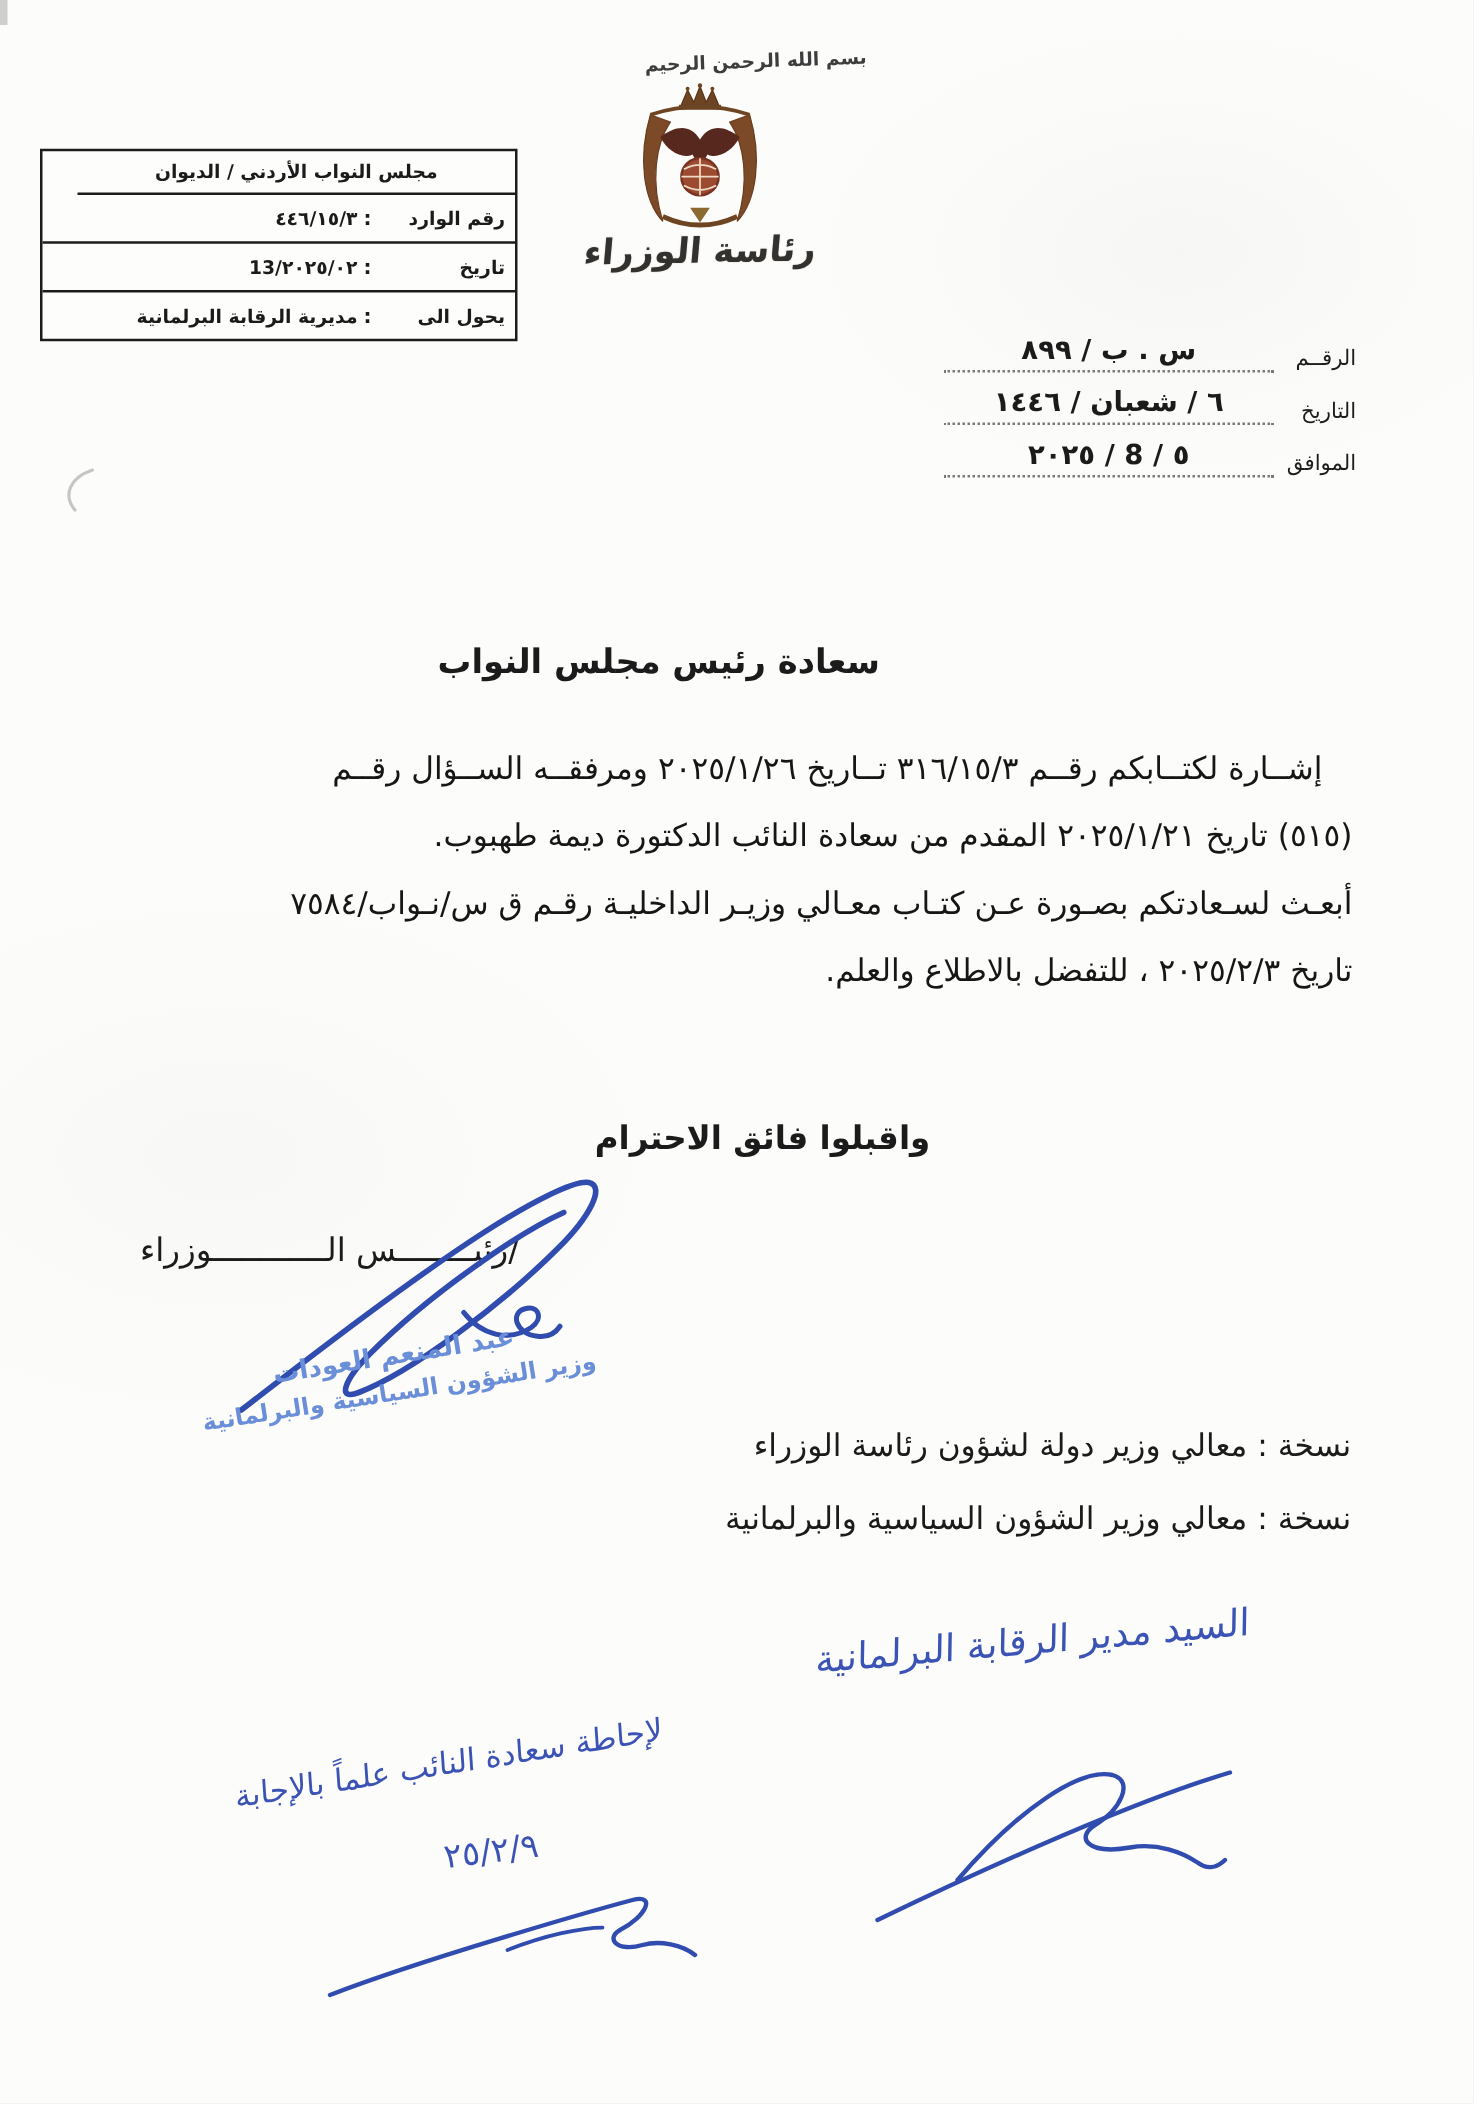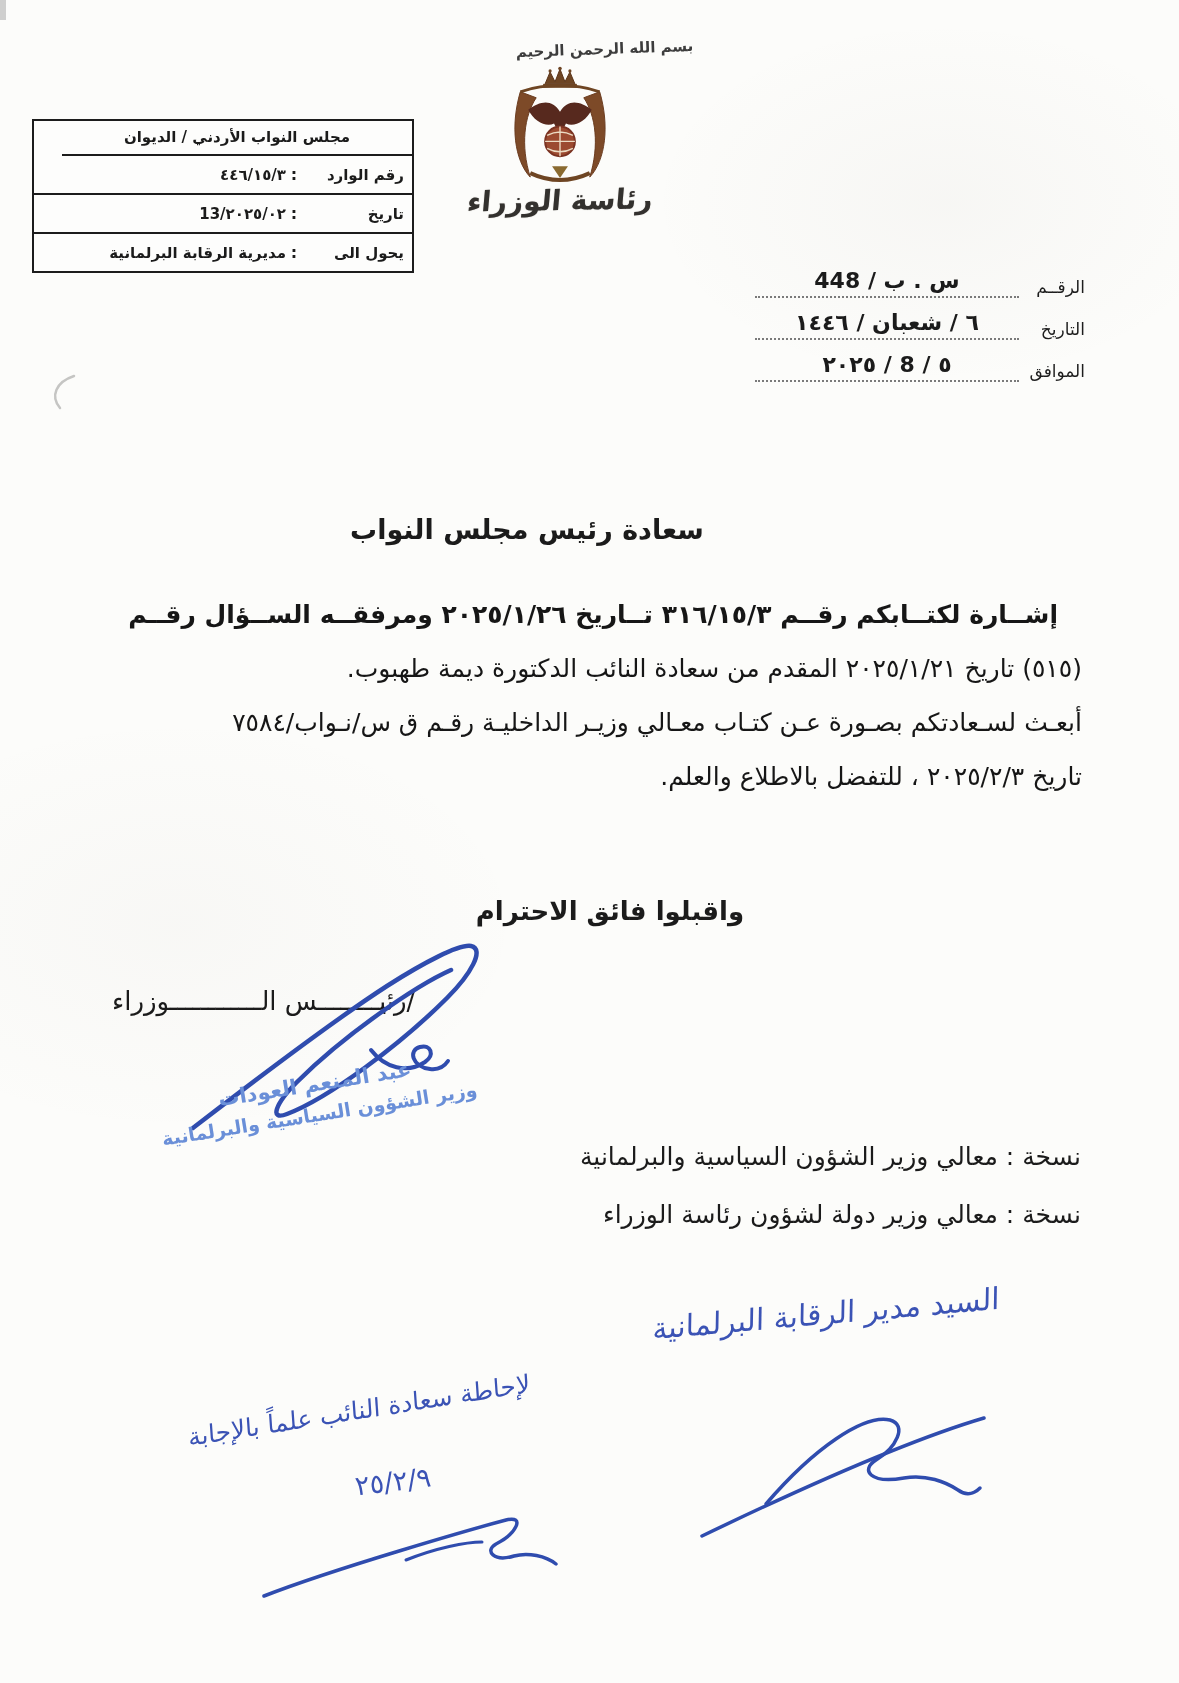--- a/index.html
+++ b/index.html
@@ -39,21 +39,21 @@
   .ref-block{right:94px;top:264px;width:330px;direction:rtl;}
   .ref-row{display:flex;align-items:flex-end;height:34px;margin-bottom:8px;}
   .ref-label{font-size:17px;width:62px;color:#1d1d1d;padding-left:4px;padding-bottom:1px;}
   .ref-value{flex:1;text-align:center;font-weight:bold;font-size:22px;letter-spacing:1px;
     border-bottom:2px dotted #7a7a7a;padding-bottom:3px;white-space:nowrap;}
 
   
   .salutation{left:350px;top:514px;font-size:27px;font-weight:bold;direction:rtl;}
   .body-text{left:104px;top:588px;width:978px;direction:rtl;font-size:25px;color:#161616;}
   .body-line{height:54px;line-height:54px;text-align:right;white-space:nowrap;}
-  .body-line.first{padding-right:24px;font-weight:bold;}
+  .body-line.first{padding-right:24px;}
   .closing{left:400px;top:896px;width:420px;text-align:center;font-size:26px;font-weight:600;direction:rtl;}
   .signer-title{left:112px;top:986px;font-size:26px;direction:rtl;white-space:nowrap;}
 
   
   .ink{stroke:#2f4cae;fill:none;stroke-linecap:round;stroke-linejoin:round;}
   .pm-signature{left:175px;top:930px;width:335px;height:214px;}
   .minister-stamp{left:146px;top:1072px;width:342px;transform:rotate(-9deg);
     color:#6a8fd8;text-align:center;direction:rtl;}
   .stamp-name{font-size:21px;font-weight:bold;}
   .stamp-title{font-size:19px;font-weight:bold;margin-top:7px;}
@@ -113,21 +113,21 @@
     <div class="rt-row">
       <span class="rt-label">يحول الى</span>
       <span class="rt-colon">:</span>
       <span class="rt-value">مديرية الرقابة البرلمانية</span>
     </div>
   </div>
 
   <div class="ref-block abs">
     <div class="ref-row">
       <span class="ref-label">الرقــم</span>
-      <span class="ref-value">س . ب / 448</span>
+      <span class="ref-value">س . ب / ٨٩٩</span>
     </div>
     <div class="ref-row">
       <span class="ref-label">التاريخ</span>
       <span class="ref-value">٦ / شعبان / ١٤٤٦</span>
     </div>
     <div class="ref-row">
       <span class="ref-label">الموافق</span>
       <span class="ref-value">٥ / 8 / ٢٠٢٥</span>
     </div>
   </div>
@@ -149,22 +149,22 @@
     <path class="ink" stroke-width="4.5" d="M 18,198 C 70,158 150,96 212,56 C 248,33 284,14 296,16 C 310,19 296,44 272,68 C 226,114 154,168 112,184 C 94,191 100,174 122,152 C 168,106 240,56 276,40"></path>
     <path class="ink" stroke-width="4" d="M 196,120 c 14,18 36,24 54,12 c 10,-7 6,-18 -5,-15 c -12,3 -8,20 10,22 c 8,1 14,-2 18,-8"></path>
   </svg>
 
   <div class="minister-stamp abs">
     <div class="stamp-name">عبد المنعم العودات</div>
     <div class="stamp-title">وزير الشؤون السياسية والبرلمانية</div>
   </div>
 
   <div class="copies abs">
+    <div class="copy-line">نسخة : معالي وزير دولة لشؤون رئاسة الوزراء</div>
     <div class="copy-line">نسخة : معالي وزير الشؤون السياسية والبرلمانية</div>
-    <div class="copy-line">نسخة : معالي وزير دولة لشؤون رئاسة الوزراء</div>
   </div>
 
   <div class="hw hw-routing abs">السيد مدير الرقابة البرلمانية</div>
 
   <svg class="routing-sign abs" viewBox="0 0 294 160">
     <path class="ink" stroke-width="3.5" d="M 6,150 C 60,124 200,58 288,32"></path>
     <path class="ink" stroke-width="3.5" d="M 70,118 C 118,62 168,28 194,34 C 212,39 200,62 180,74 C 164,84 174,98 208,92 C 230,88 250,96 262,104 C 270,110 278,108 284,102"></path>
   </svg>
 
   <div class="hw hw-instruction abs">لإحاطة سعادة النائب علماً بالإجابة</div>

